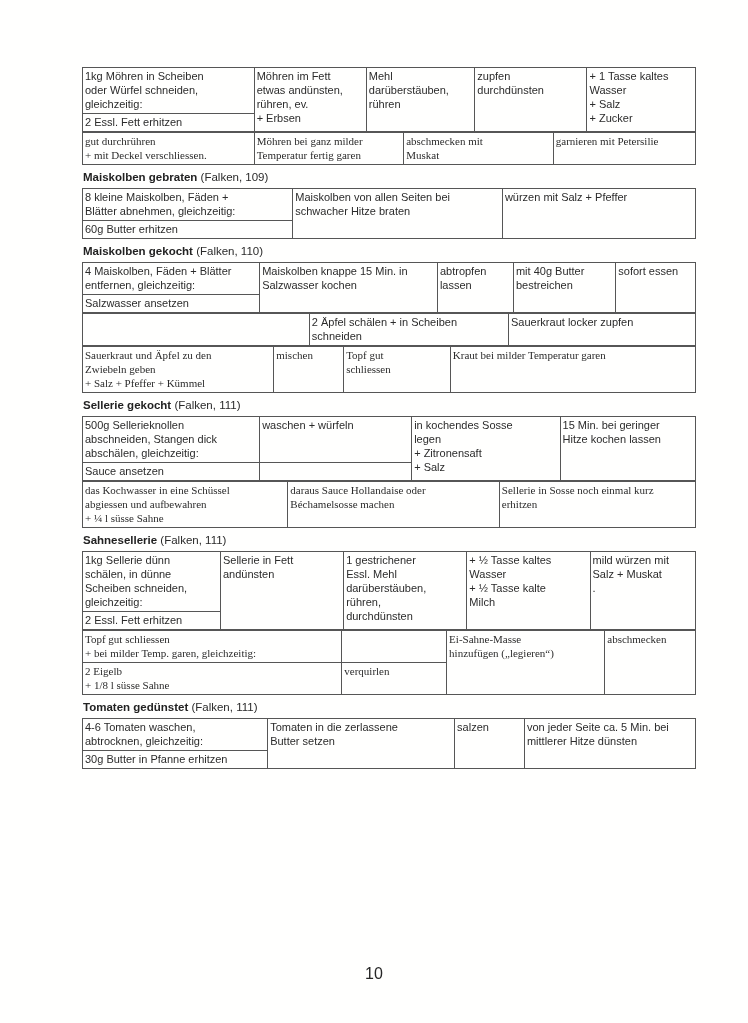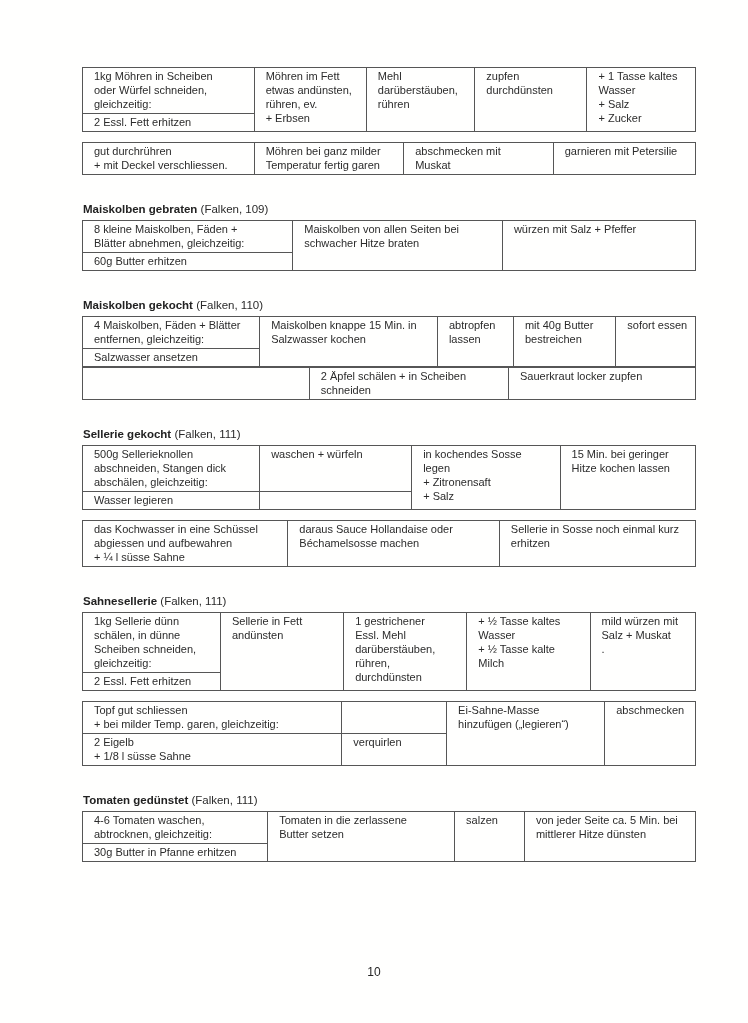--- a/index.html
+++ b/index.html
@@ -18,55 +18,55 @@
   }
   .content {
     position: absolute;
     left: 82px;
     top: 67px;
     width: 614px;
   }
   .section-heading {
     font-size: 11.5px;
     line-height: 13px;
-    margin: 28px 0 4px 1px;
+    margin: 6px 0 4px 1px;
     color: #2a2a2a;
   }
   .heading-title {
     font-weight: bold;
     color: #222222;
   }
   .heading-source {
     font-weight: normal;
   }
   table.rtable {
     width: 100%;
     border-collapse: collapse;
     table-layout: fixed;
   }
   table.rtable + table.rtable {
-    margin-top: 10px;
+    font-family: Liberation Serif, serif;
   }
   table.rtable td {
     border: 1px solid #565656;
-    padding: 1px 5px 2px 11px;
+    padding: 1px 5px 2px 2px;
     font-size: 11px;
     line-height: 14px;
     vertical-align: top;
     white-space: pre-line;
     color: #2b2b2b;
     overflow: hidden;
   }
   .page-number {
     position: absolute;
     top: 965px;
     left: 0;
     width: 100%;
     text-align: center;
-    font-size: 12px;
+    font-size: 16px;
     color: #262626;
   }
 </style>
 </head>
 <body>
 
 <div class="page">
   <div class="content" id="sections">
       <div class="section">
         <table class="rtable">
@@ -180,20 +180,39 @@
           </colgroup>
           <tbody>
             <tr>
               <td class="cell"></td>
               <td class="cell">2 Äpfel schälen + in Scheiben
 schneiden</td>
               <td class="cell">Sauerkraut locker zupfen</td>
             </tr>
           </tbody>
         </table>
+        <table class="rtable">
+          <colgroup>
+            <col style="width: 31.2%;">
+            <col style="width: 11.4%;">
+            <col style="width: 17.4%;">
+            <col style="width: 40%;">
+          </colgroup>
+          <tbody>
+            <tr>
+              <td class="cell">Sauerkraut und Äpfel zu den
+Zwiebeln geben
++ Salz + Pfeffer + Kümmel</td>
+              <td class="cell">mischen</td>
+              <td class="cell">Topf gut
+schliessen</td>
+              <td class="cell">Kraut bei milder Temperatur garen</td>
+            </tr>
+          </tbody>
+        </table>
       </div>
       <div class="section">
         <div class="section-heading"><span class="heading-title">Sellerie gekocht</span> <span class="heading-source">(Falken, 111)</span></div>
         <table class="rtable">
           <colgroup>
             <col style="width: 28.9%;">
             <col style="width: 24.8%;">
             <col style="width: 24.2%;">
             <col style="width: 22.1%;">
           </colgroup>
@@ -204,21 +223,21 @@
 abschälen, gleichzeitig:</td>
               <td class="cell">waschen + würfeln</td>
               <td class="cell" rowspan="2">in kochendes Sosse
 legen
 + Zitronensaft
 + Salz</td>
               <td class="cell" rowspan="2">15 Min. bei geringer
 Hitze kochen lassen</td>
             </tr>
             <tr>
-              <td class="cell">Wasser legieren</td>
+              <td class="cell">Sauce ansetzen</td>
               <td class="cell"></td>
             </tr>
           </tbody>
         </table>
         <table class="rtable">
           <colgroup>
             <col style="width: 33.5%;">
             <col style="width: 34.5%;">
             <col style="width: 32%;">
           </colgroup>

